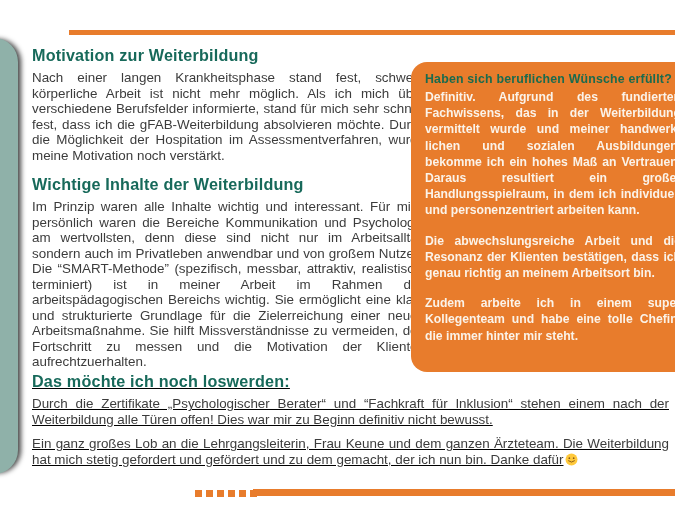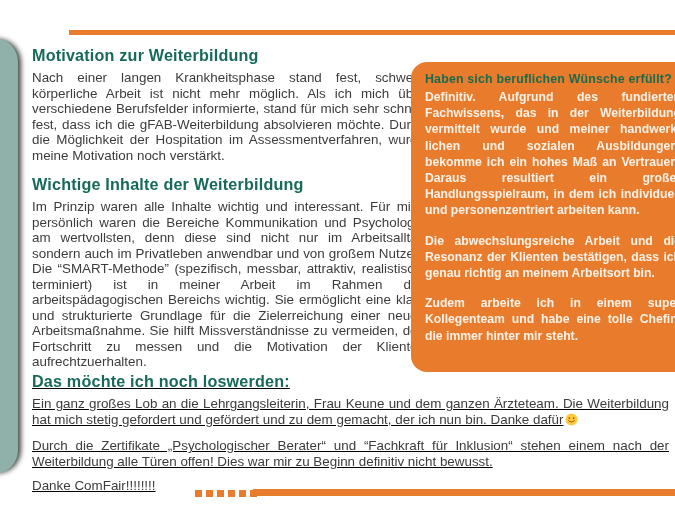--- a/index.html
+++ b/index.html
@@ -67,28 +67,27 @@
 
 <div class="callout">
   <h2 class="callout-heading">Haben sich beruflichen Wünsche erfüllt?</h2>
   <p class="callout-text">Definitiv. Aufgrund des fundierten Fachwissens, das in der Weiterbildung vermittelt wurde und meiner handwerk-lichen und sozialen Ausbildungen, bekomme ich ein hohes Maß an Vertrauen. Daraus resultiert ein großer Handlungsspielraum, in dem ich individuell und personenzentriert arbeiten kann.</p>
   <p class="callout-text">Die abwechslungsreiche Arbeit und die Resonanz der Klienten bestätigen, dass ich genau richtig an meinem Arbeitsort bin.</p>
   <p class="callout-text">Zudem arbeite ich in einem super Kollegenteam und habe eine tolle Chefin, die immer hinter mir steht.</p>
 </div>
 
 <div class="footer-col">
   <h1 class="sec-heading">Das möchte ich noch loswerden:</h1>
+  <p class="footer-text">Durch die Zertifikate „Psychologischer Berater“ und “Fachkraft für Inklusion“ stehen einem nach der Weiterbildung alle Türen offen! Dies war mir zu Beginn definitiv nicht bewusst.</p>
   <p class="footer-text"><span>Ein ganz großes Lob an die Lehrgangsleiterin, Frau Keune und dem ganzen Ärzteteam. Die Weiterbildung hat mich stetig gefordert und gefördert und zu dem gemacht, der ich nun bin. Danke dafür</span><span class="smiley"><svg width="13" height="13" viewBox="0 0 24 24">
           <circle cx="12" cy="12" r="11" fill="#FFC93C"></circle>
           <circle cx="8" cy="9.5" r="1.6" fill="#8a5a16"></circle>
           <circle cx="16" cy="9.5" r="1.6" fill="#8a5a16"></circle>
           <path d="M6.5 14.5 Q12 19.5 17.5 14.5" fill="none" stroke="#8a5a16" stroke-width="1.8" stroke-linecap="round"></path>
         </svg></span></p>
-  <p class="footer-text">Durch die Zertifikate „Psychologischer Berater“ und “Fachkraft für Inklusion“ stehen einem nach der Weiterbildung alle Türen offen! Dies war mir zu Beginn definitiv nicht bewusst.</p>
-  <p class="thanks-line">Danke ComFair!!!!!!!!</p>
 </div>
 
 <div class="bottom-squares">
   <span></span>
     <span></span>
     <span></span>
     <span></span>
     <span></span>
     <span></span>
 </div>

